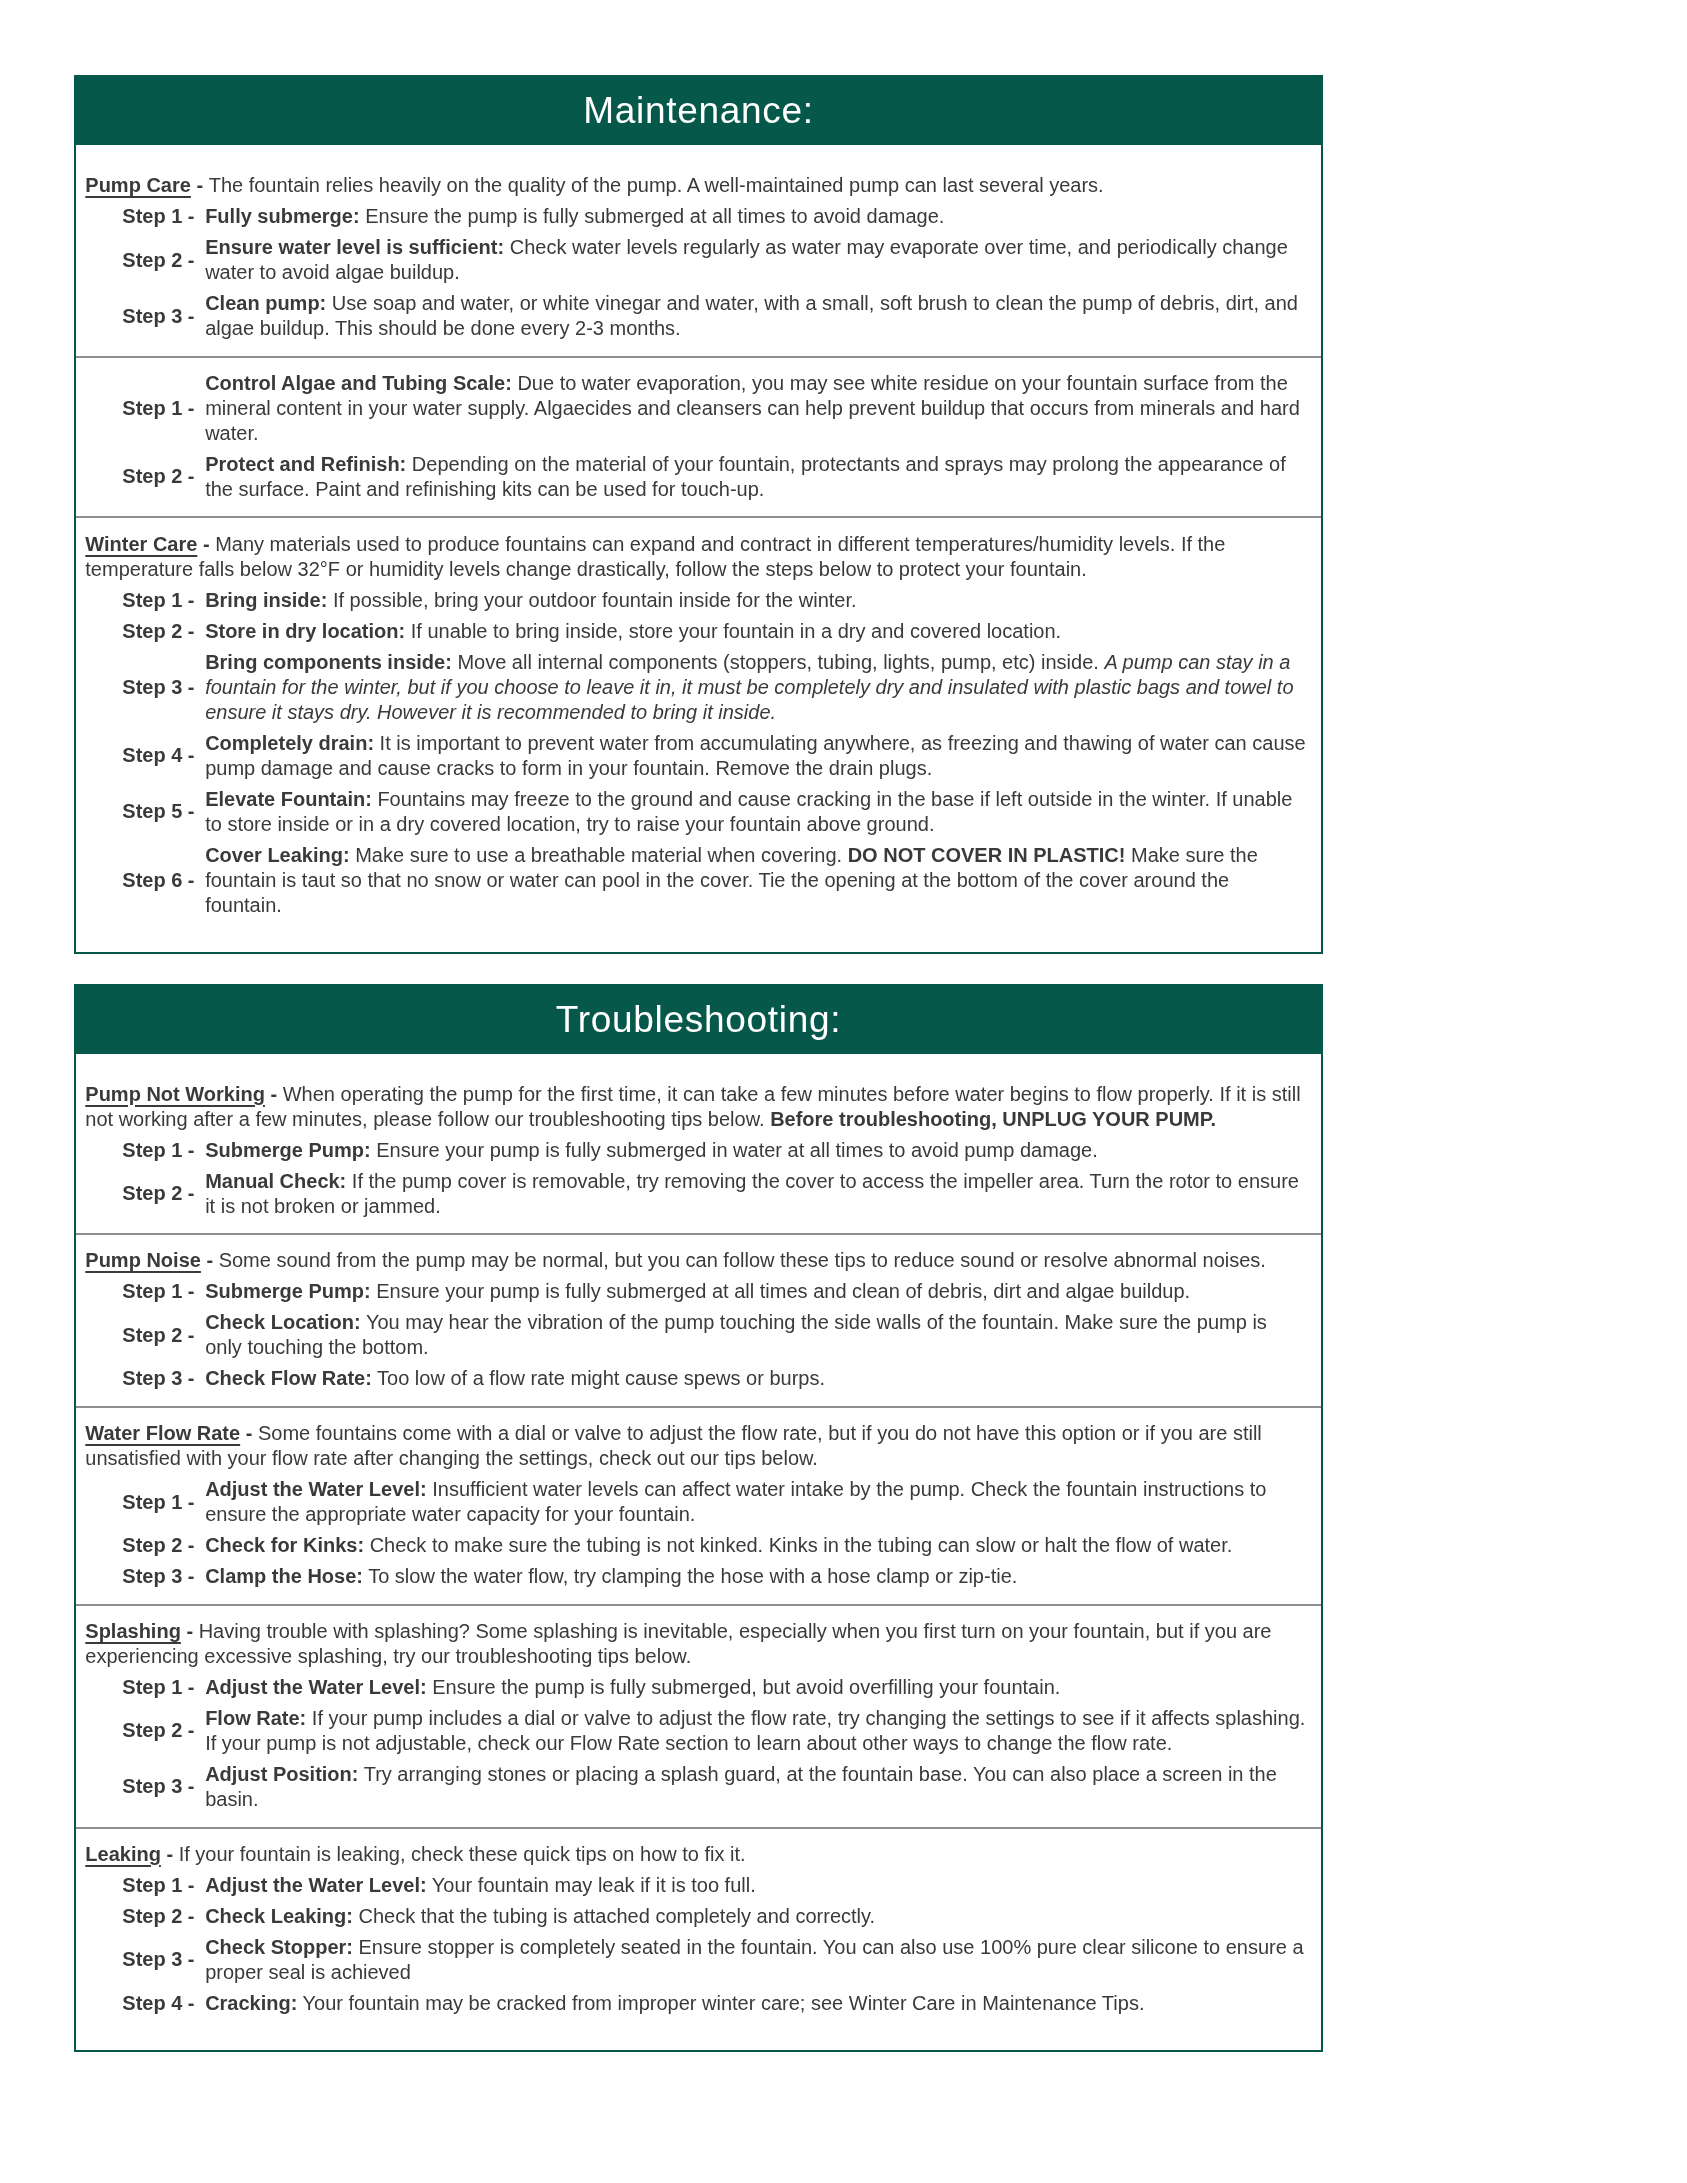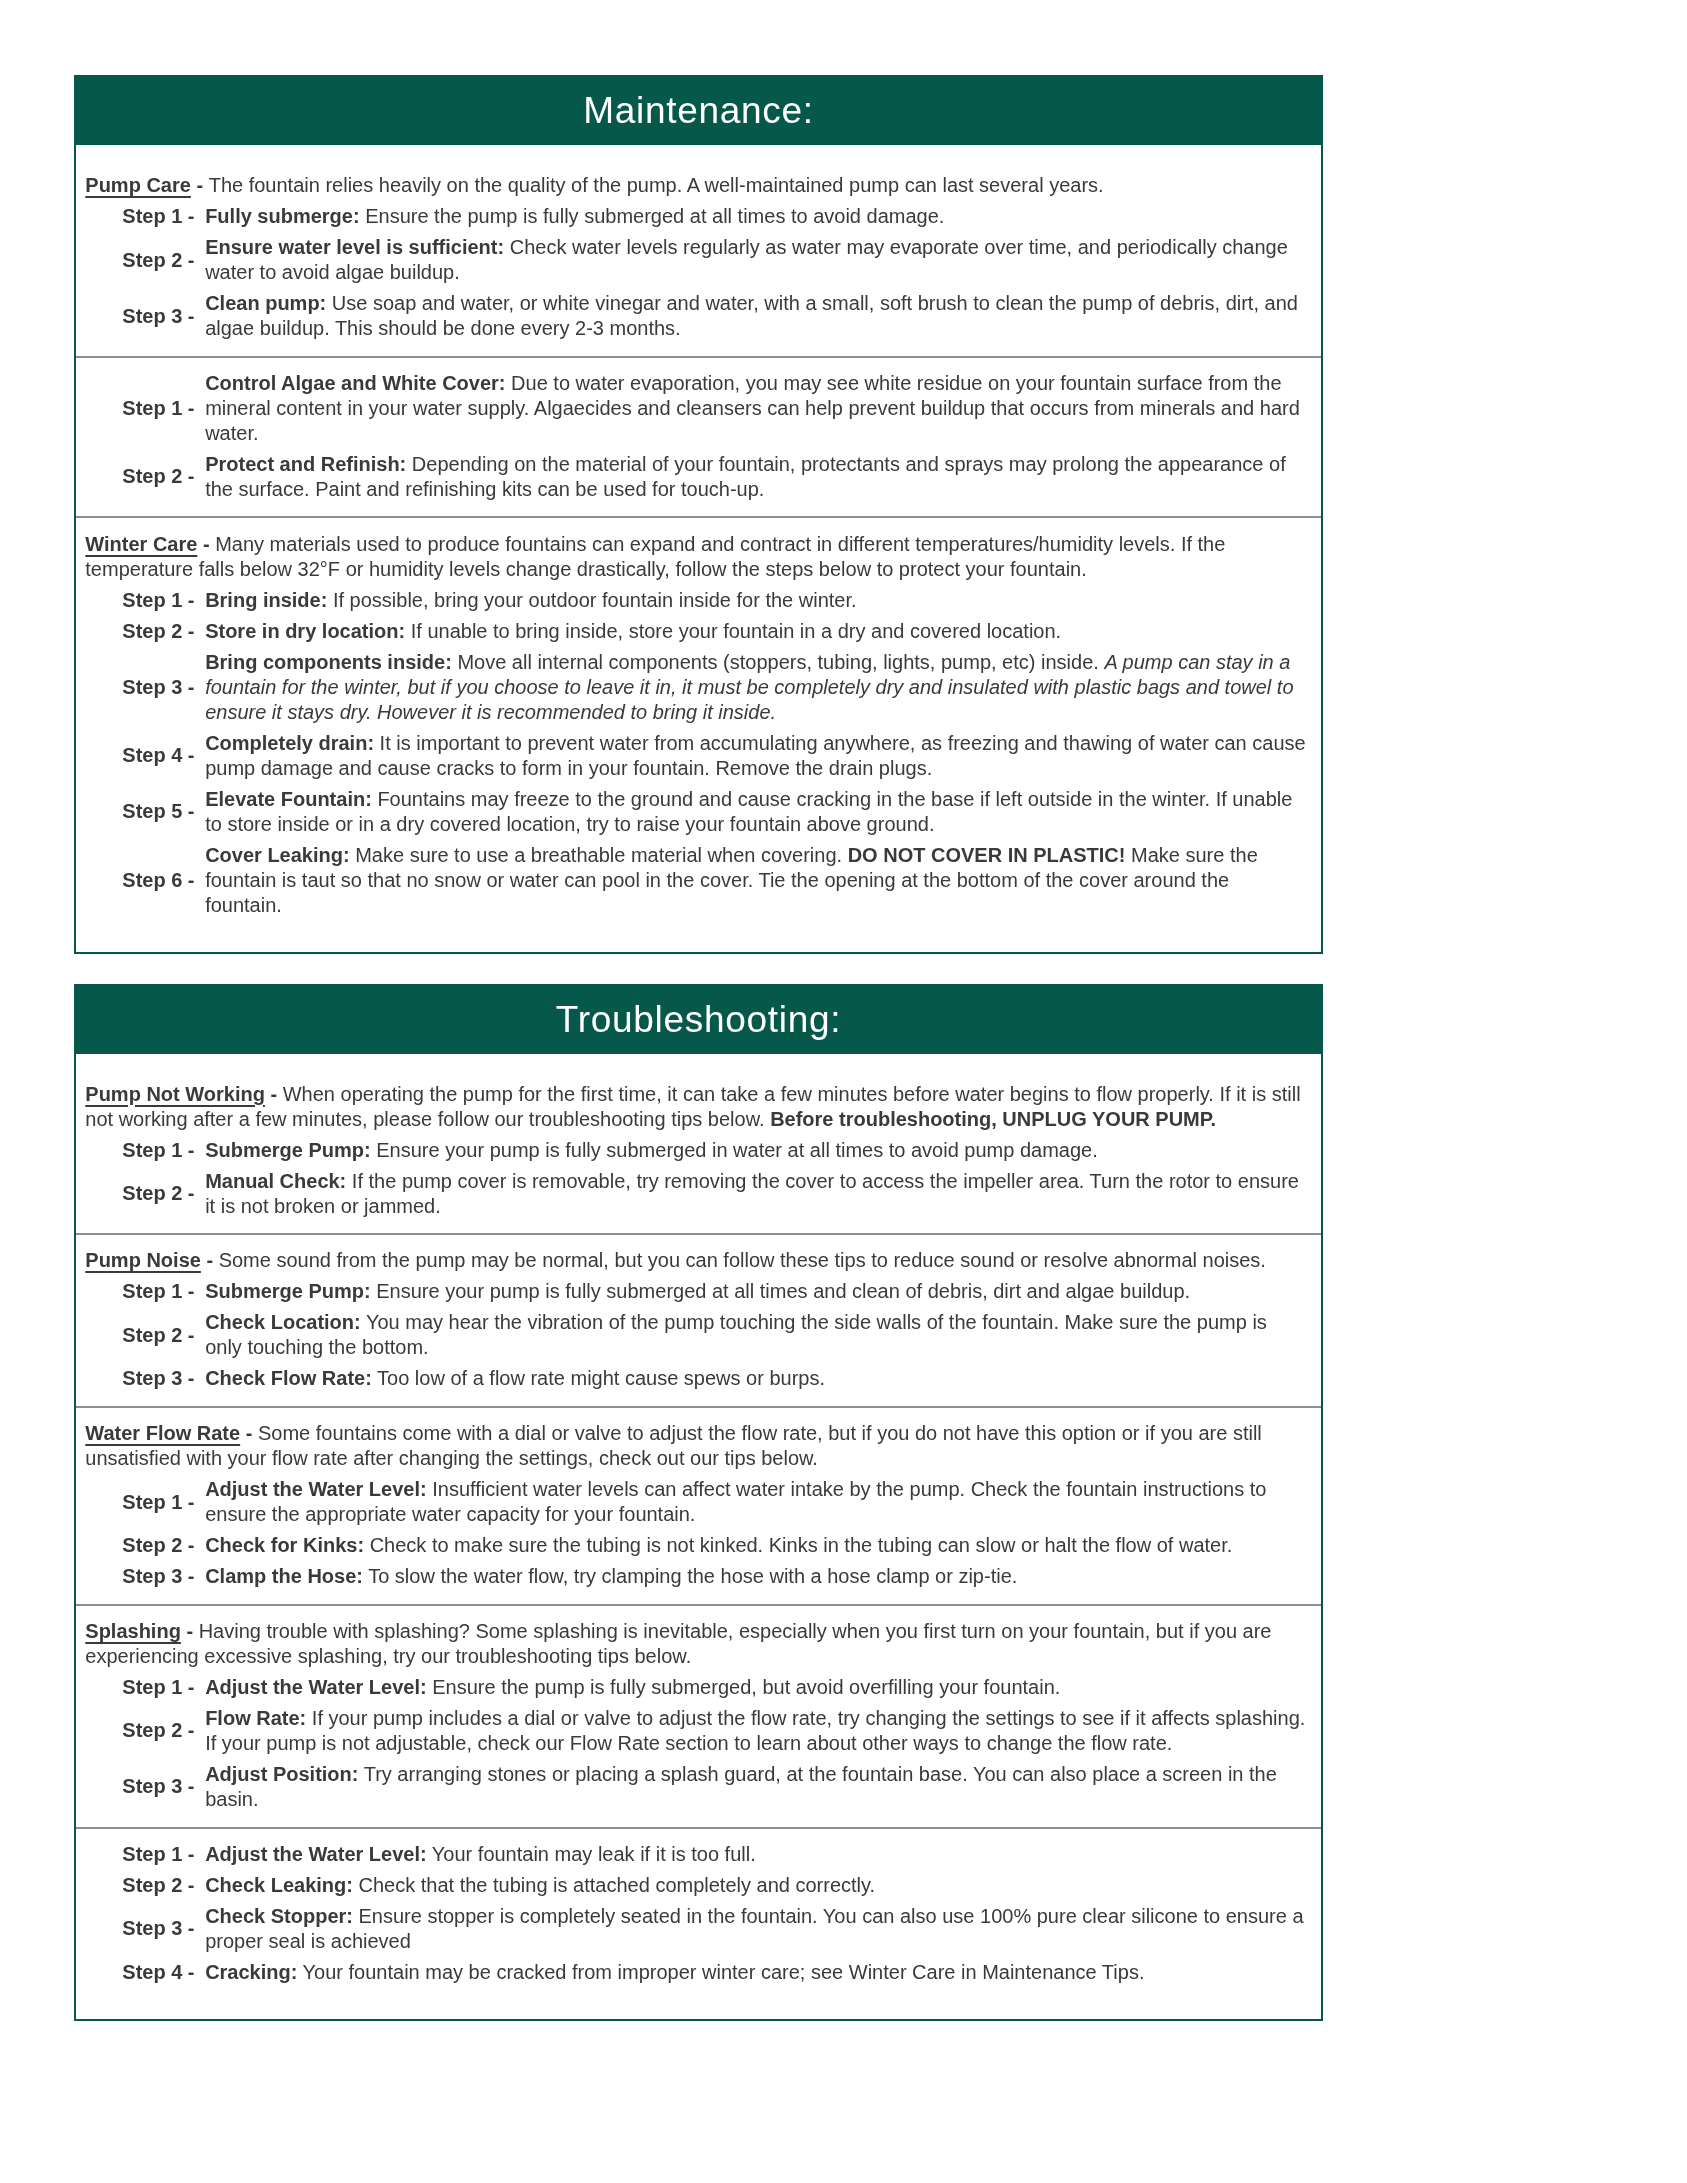--- a/index.html
+++ b/index.html
@@ -101,21 +101,21 @@
               <span class="step-label">Step 3 -</span>
               <div class="step-text"><span class="rb">Clean pump:</span><span class="rr"> Use soap and water, or white vinegar and water, with a small, soft brush to clean the pump of debris, dirt, and algae buildup. This should be done every 2-3 months.</span></div>
             </div>
           </div>
         </div>
         <hr class="divider">
         <div class="group">
           <div class="steps">
             <div class="step">
               <span class="step-label">Step 1 -</span>
-              <div class="step-text"><span class="rb">Control Algae and White Cover:</span><span class="rr"> Due to water evaporation, you may see white residue on your fountain surface from the mineral content in your water supply. Algaecides and cleansers can help prevent buildup that occurs from minerals and hard water.</span></div>
+              <div class="step-text"><span class="rb">Control Algae and Tubing Scale:</span><span class="rr"> Due to water evaporation, you may see white residue on your fountain surface from the mineral content in your water supply. Algaecides and cleansers can help prevent buildup that occurs from minerals and hard water.</span></div>
             </div>
             <div class="step">
               <span class="step-label">Step 2 -</span>
               <div class="step-text"><span class="rb">Protect and Refinish:</span><span class="rr"> Depending on the material of your fountain, protectants and sprays may prolong the appearance of the surface. Paint and refinishing kits can be used for touch-up.</span></div>
             </div>
           </div>
         </div>
         <hr class="divider">
         <div class="group">
           <p class="group-intro"><span class="group-heading">Winter Care</span><span class="group-sep"> - </span><span class="rr">Many materials used to produce fountains can expand and contract in different temperatures/humidity levels. If the temperature falls below 32°F or humidity levels change drastically, follow the steps below to protect your fountain.</span></p>
@@ -216,20 +216,21 @@
               <div class="step-text"><span class="rb">Flow Rate:</span><span class="rr"> If your pump includes a dial or valve to adjust the flow rate, try changing the settings to see if it affects splashing. If your pump is not adjustable, check our Flow Rate section to learn about other ways to change the flow rate.</span></div>
             </div>
             <div class="step">
               <span class="step-label">Step 3 -</span>
               <div class="step-text"><span class="rb">Adjust Position:</span><span class="rr"> Try arranging stones or placing a splash guard, at the fountain base. You can also place a screen in the basin.</span></div>
             </div>
           </div>
         </div>
         <hr class="divider">
         <div class="group">
+          <p class="group-intro"><span class="group-heading">Leaking</span><span class="group-sep"> - </span><span class="rr">If your fountain is leaking, check these quick tips on how to fix it.</span></p>
           <div class="steps">
             <div class="step">
               <span class="step-label">Step 1 -</span>
               <div class="step-text"><span class="rb">Adjust the Water Level:</span><span class="rr"> Your fountain may leak if it is too full.</span></div>
             </div>
             <div class="step">
               <span class="step-label">Step 2 -</span>
               <div class="step-text"><span class="rb">Check Leaking:</span><span class="rr"> Check that the tubing is attached completely and correctly.</span></div>
             </div>
             <div class="step">

